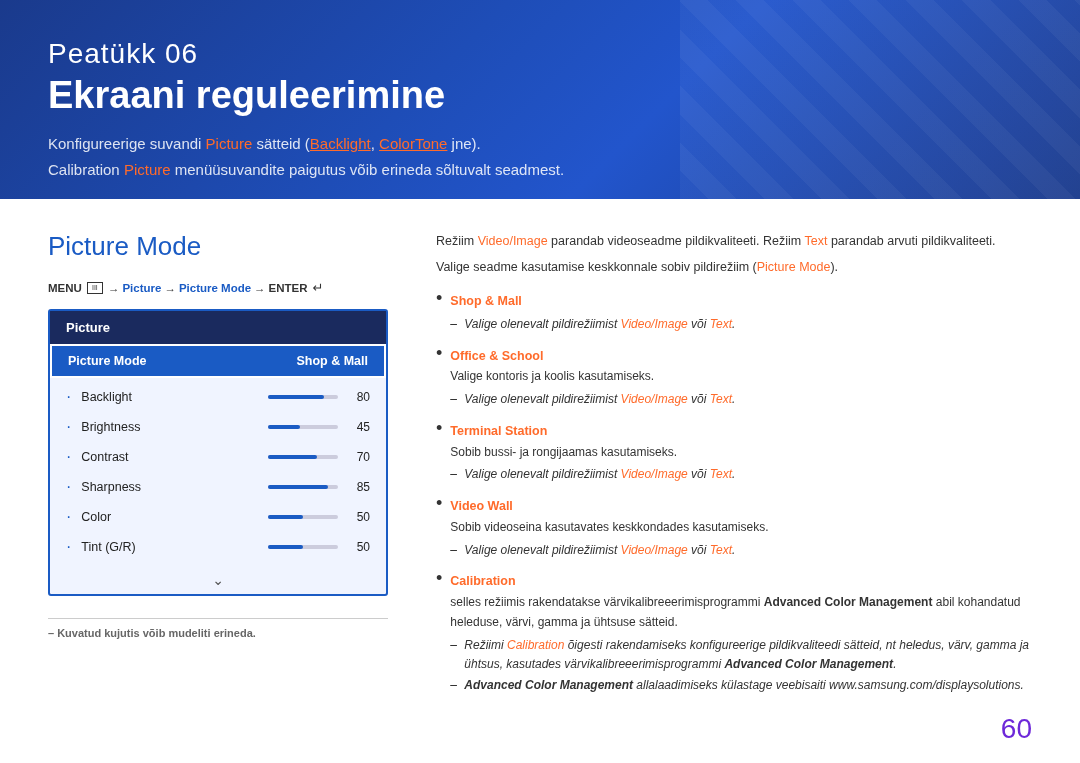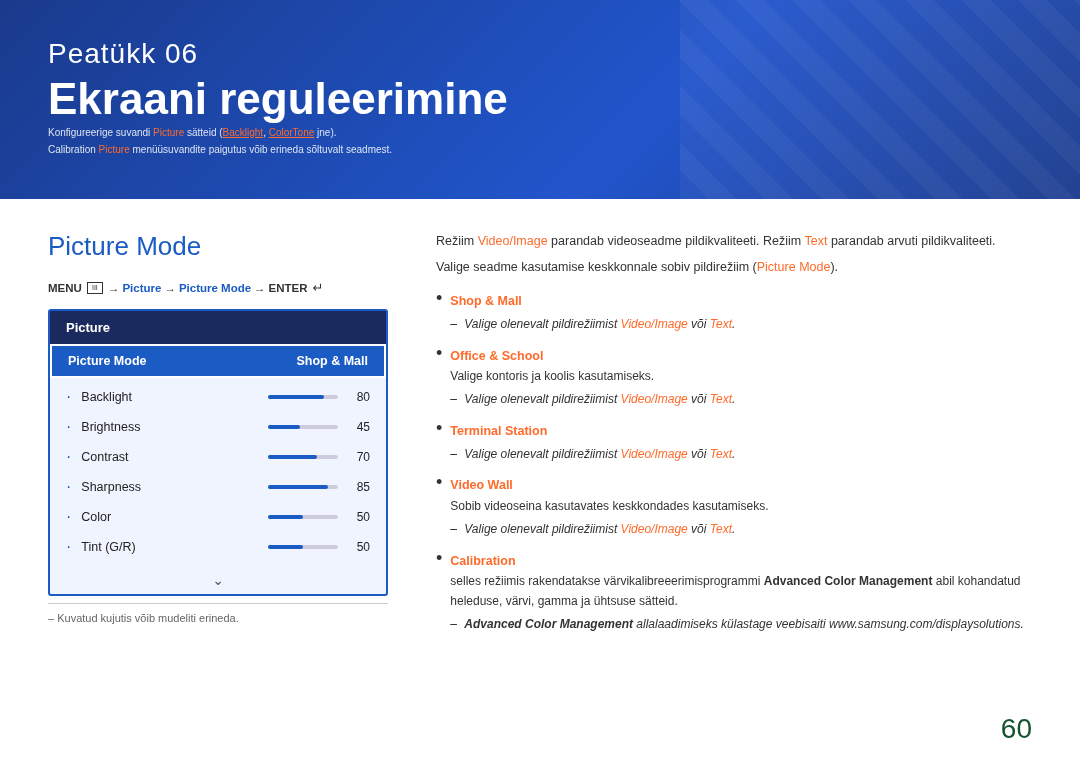--- a/index.html
+++ b/index.html
@@ -38,28 +38,28 @@
     }
     .header-chapter {
       color: #fff;
       font-size: 28px;
       font-weight: 300;
       letter-spacing: 1px;
       margin-bottom: 4px;
     }
     .header-title {
       color: #fff;
-      font-size: 44px;
+      font-size: 38px;
       font-weight: 700;
       letter-spacing: 0px;
-      margin-bottom: 0;
+      margin-bottom: 14px;
     }
     .header-desc {
       color: rgba(255,255,255,0.85);
-      font-size: 10px;
+      font-size: 15px;
       line-height: 1.7;
     }
     .header-desc span.orange { color: #ff6b2b; }
 
     
     .main-content {
       display: flex;
       padding: 32px 48px 24px;
       gap: 48px;
       height: calc(763px - 185px);
@@ -176,23 +176,24 @@
       text-align: right;
     }
     .chevron-down {
       text-align: center;
       padding: 6px;
       background: #f0f4ff;
       color: #555;
       font-size: 14px;
     }
     .panel-footer {
-      margin-top: 7px;
+      margin-top: 22px;
       border-top: 1px solid #ccc;
       padding-top: 8px;
+      font-weight: bold;
     }
     .panel-footnote {
       font-size: 11px;
       color: #666;
     }
 
     
     .right-col {
       flex: 1;
       font-size: 12.5px;
@@ -255,21 +256,21 @@
       position: absolute;
       left: 0;
     }
 
     
     .page-number {
       position: absolute;
       bottom: 18px;
       right: 48px;
       font-size: 28px;
-      color: #14532d;
+      color: #6d28d9;
       font-weight: 300;
       text-align: center;
     }
   </style>
 </head>
 <body>
 
 <div class="header-banner">
   <div class="header-chapter">Peatükk  06</div>
   <div class="header-title">Ekraani reguleerimine</div>
@@ -403,20 +404,21 @@
             <div class="bullet-desc">Valige kontoris ja koolis kasutamiseks.</div>
             <ul class="sub-list">
         <li>Valige olenevalt pildirežiimist <span class="orange">Video/Image</span> või <span class="orange">Text</span>.</li>
       </ul>
           </div>
         </li>
         <li>
           <span class="bullet-dot">•</span>
   <div class="bullet-content">
     <div class="bullet-title orange-title">Terminal Station</div>
+            <div class="bullet-desc">Sobib bussi- ja rongijaamas kasutamiseks.</div>
             <ul class="sub-list">
         <li>Valige olenevalt pildirežiimist <span class="orange">Video/Image</span> või <span class="orange">Text</span>.</li>
       </ul>
           </div>
         </li>
         <li>
           <span class="bullet-dot">•</span>
   <div class="bullet-content">
     <div class="bullet-title orange-title">Video Wall</div>
             <div class="bullet-desc">Sobib videoseina kasutavates keskkondades kasutamiseks.</div>
@@ -424,20 +426,21 @@
         <li>Valige olenevalt pildirežiimist <span class="orange">Video/Image</span> või <span class="orange">Text</span>.</li>
       </ul>
           </div>
         </li>
         <li>
           <span class="bullet-dot">•</span>
   <div class="bullet-content">
     <div class="bullet-title orange-title">Calibration</div>
             <div class="bullet-desc">selles režiimis rakendatakse värvikalibreeerimisprogrammi <strong>Advanced Color Management</strong> abil kohandatud heleduse, värvi, gamma ja ühtsuse sätteid.</div>
             <ul class="sub-list">
+              <li>Režiimi <span class="orange">Calibration</span> õigesti rakendamiseks konfigureerige pildikvaliteedi sätteid, nt heledus, värv, gamma ja ühtsus, kasutades värvikalibreeerimisprogrammi <strong>Advanced Color Management</strong>.</li>
               <li><strong>Advanced Color Management</strong> allalaadimiseks külastage veebisaiti www.samsung.com/displaysolutions.</li>
             </ul>
           </div>
         </li>
       </ul>
   </div>
 </div>
 
 <div class="page-number">60</div>
 

